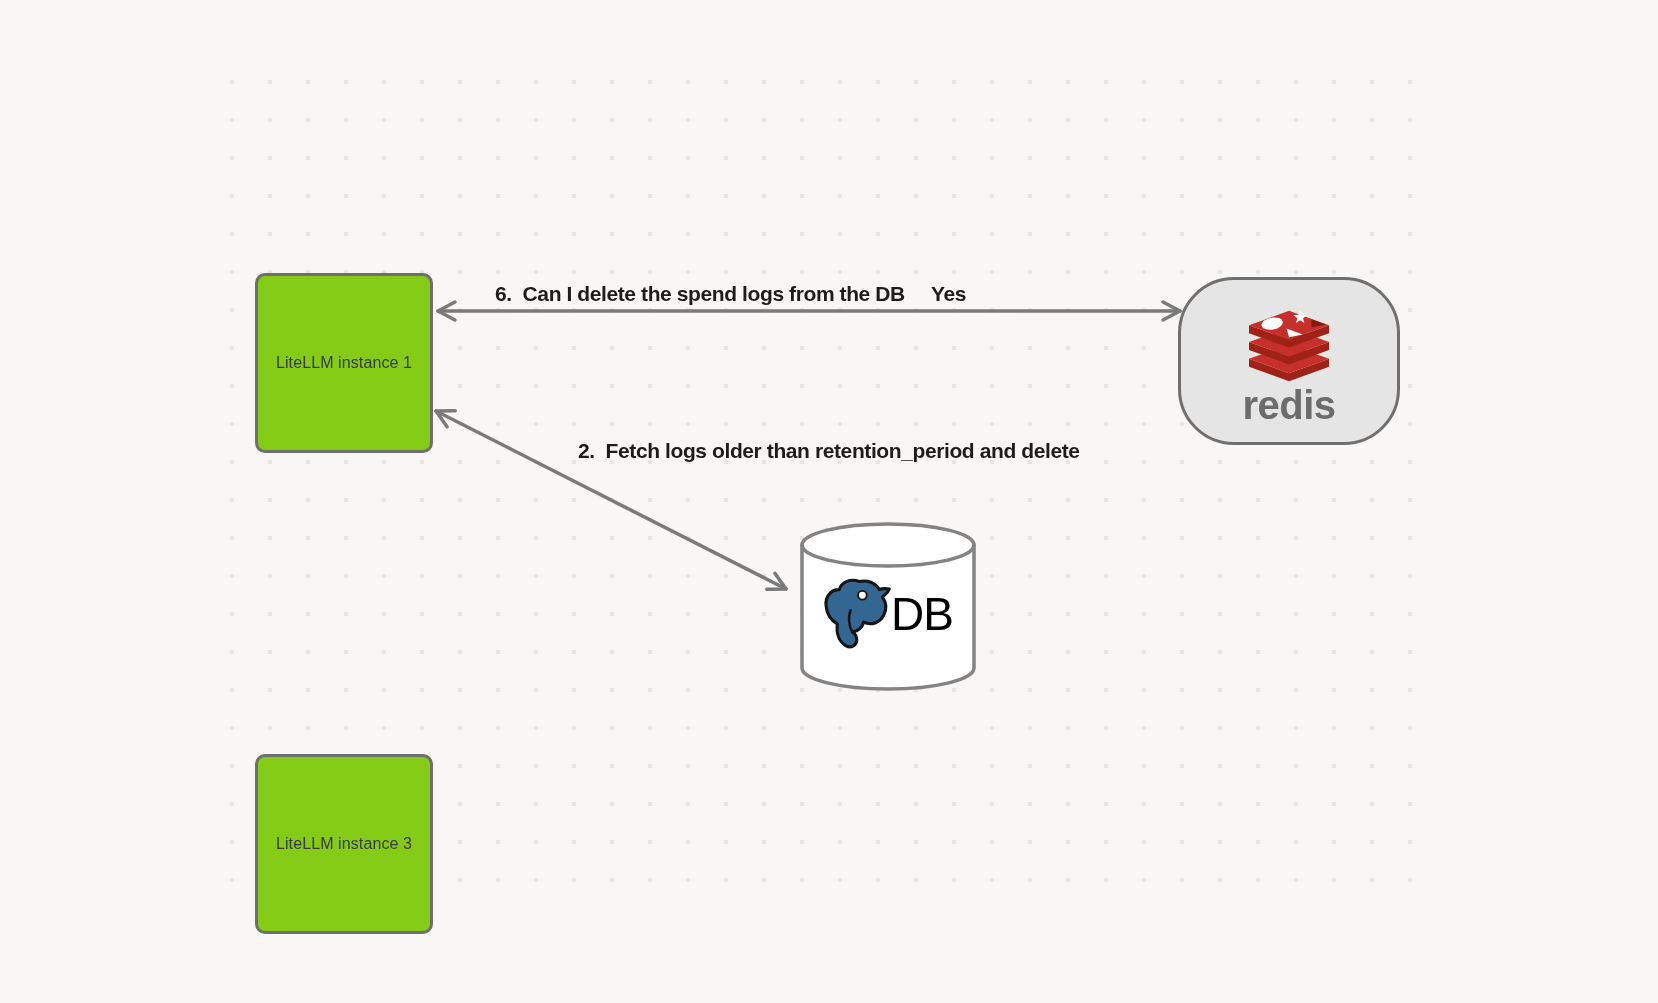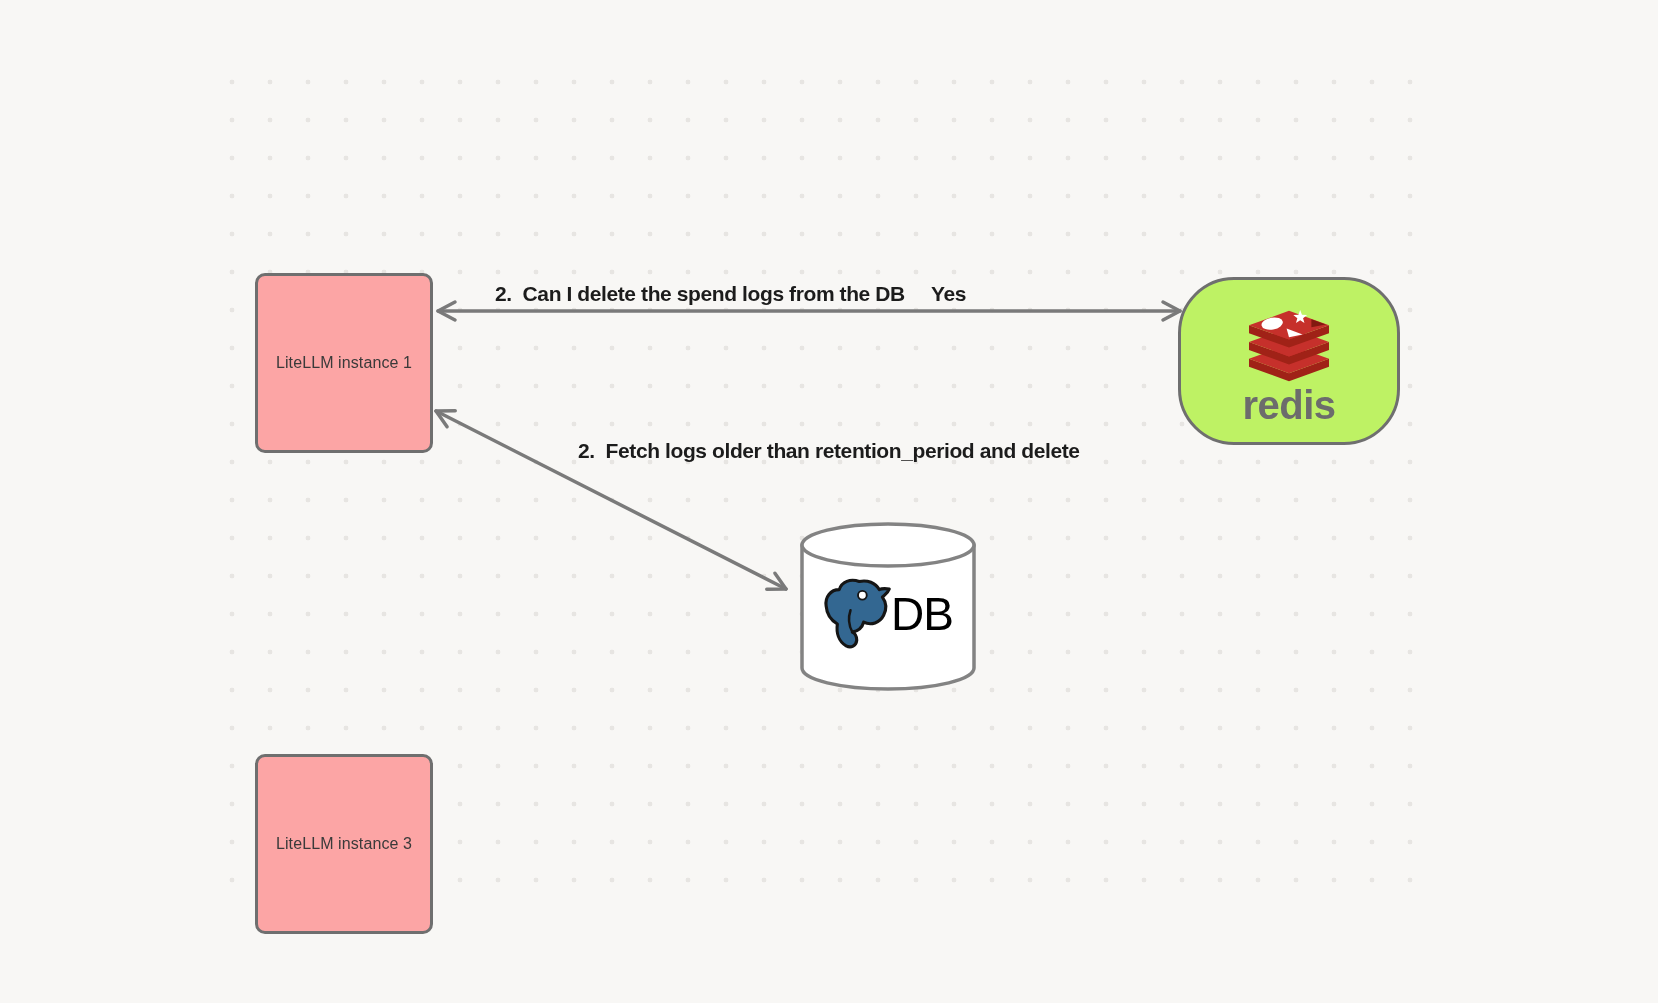--- a/index.html
+++ b/index.html
@@ -13,27 +13,27 @@
   .dot-grid{
     position:absolute;left:213px;top:63px;width:1216px;height:838px;
     background-image:radial-gradient(circle,var(--dot,#e7e5e2) 0 2.4px,transparent 2.6px);
     background-size:38px 38px;
   }
   .arrows{position:absolute;left:0;top:0;width:1658px;height:1003px;pointer-events:none;}
   .arrow-line{stroke:var(--arrow,#7a7a7a);stroke-width:3.5;stroke-linecap:round;fill:none;}
   .arrow-head-path{stroke:var(--arrow,#7a7a7a);stroke-width:3.5;stroke-linecap:round;stroke-linejoin:round;fill:none;}
   .box{
     position:absolute;left:255px;width:178px;height:180px;
-    background:#fca5a5;border:3px solid var(--node_border,#6f6f6f);border-radius:10px;
+    background:#84cc16;border:3px solid var(--node_border,#6f6f6f);border-radius:10px;
     display:flex;align-items:center;justify-content:center;box-sizing:border-box;
   }
   .box-label{font-size:16px;color:var(--node_text,#3a3a3a);letter-spacing:.1px;}
   .redis-node{
     position:absolute;left:1178px;top:277px;width:222px;height:168px;
-    background:#bef264;border:3px solid var(--node_border,#6f6f6f);border-radius:56px;
+    background:#e5e5e5;border:3px solid var(--node_border,#6f6f6f);border-radius:56px;
     display:flex;flex-direction:column;align-items:center;justify-content:center;
     box-sizing:border-box;padding-top:6px;
   }
   .redis-word{
     font-size:40px;font-weight:700;color:var(--redis_wordmark_gray,#6c6c6c);
     letter-spacing:-.5px;line-height:.85;margin-top:2px;
   }
   .db-node{position:absolute;left:799px;top:521px;width:178px;height:172px;}
   .db-cyl{position:absolute;left:0;top:0;}
   .db-content{
@@ -104,17 +104,17 @@
                  C21 92 25 106 37 113 C45 117 53 113 54 104 C54 97 51 93 47 91
                  C57 89 63 83 65 75 C77 81 91 76 97 64 C102 54 101 43 95 35
                  C99 31 104 28 106 22 C99 21 94 21 90 23 C84 12 71 7 58 10 Z" fill="var(--postgres_blue,#336791)" stroke="#151515" stroke-width="5" stroke-linejoin="round"></path>
         <path d="M47 91 C41 80 40 68 44 56" fill="none" stroke="#151515" stroke-width="4" stroke-linecap="round"></path>
         <circle cx="63" cy="32" r="7" fill="#fff" stroke="#151515" stroke-width="3"></circle>
       </svg>
       <span class="db-label">DB</span>
     </div>
   </div>
 
-  <div class="msg msg-question">2.  Can I delete the spend logs from the DB</div>
+  <div class="msg msg-question">6.  Can I delete the spend logs from the DB</div>
   <div class="msg msg-answer">Yes</div>
   <div class="msg msg-action">2.  Fetch logs older than retention_period and delete</div>
 
 </div>
 
 </body></html>

